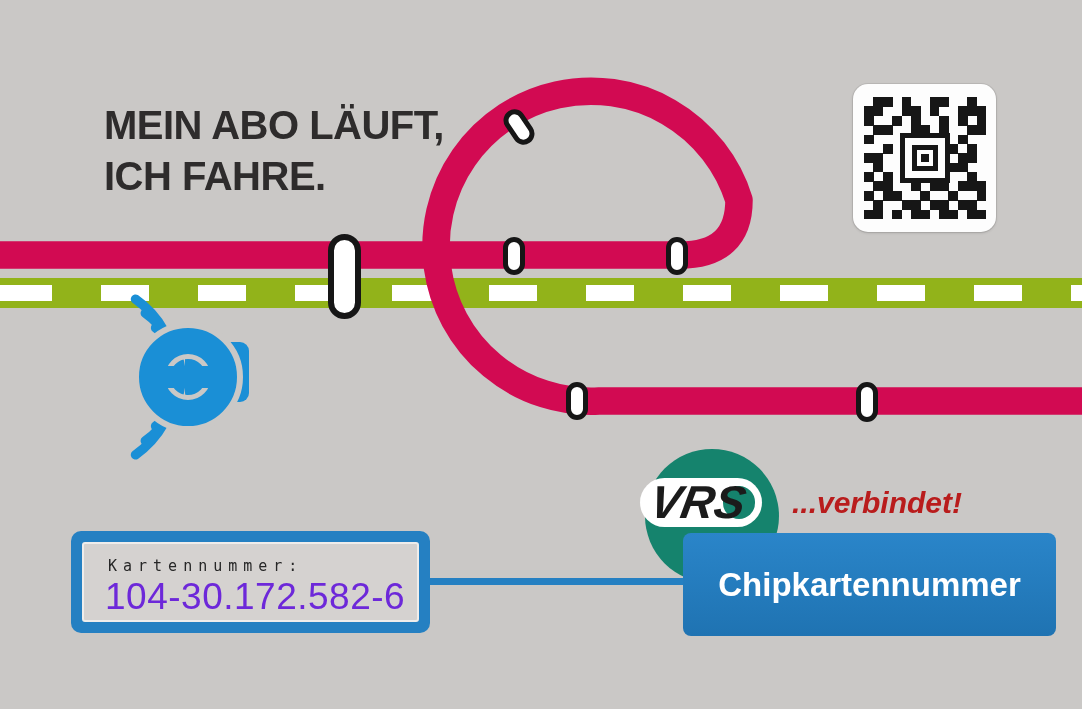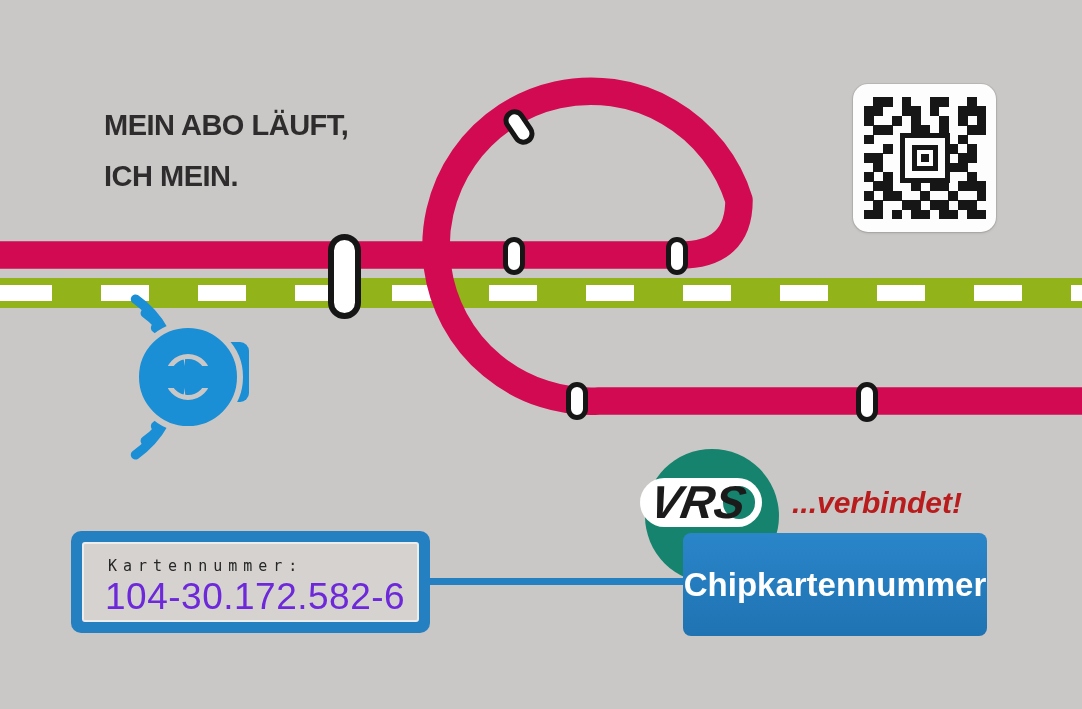--- a/index.html
+++ b/index.html
@@ -10,21 +10,21 @@
   .stage{
     position:relative; width:1082px; height:709px; overflow:hidden;
     background:var(--bg);
     font-family:"Liberation Sans", sans-serif;
   }
   .abs{position:absolute;}
 
   
   .headline{
     left:104px; top:100px;
-    font-size:29px; line-height:51px; font-weight:700;
+    font-size:40px; line-height:51px; font-weight:700;
     color:var(--ink); letter-spacing:-0.5px; white-space:nowrap;
   }
 
   
   .green-line{left:0; top:278px; width:1082px; height:30px; background:var(--green);}
   .green-line .dashes{
     position:absolute; left:0; right:0; top:7px; height:16px;
     background-image:repeating-linear-gradient(to right,#ffffff 0,#ffffff 48px,transparent 48px,transparent 97px);
     background-position:4px 0;
   }
@@ -75,21 +75,21 @@
     font-family:"DejaVu Sans Mono", monospace; font-size:15px; letter-spacing:6px;
     color:#272727; white-space:nowrap;
   }
   .card-box .value{
     position:absolute; left:21px; top:32px;
     font-size:37px; color:#6d28d9; letter-spacing:0.5px; white-space:nowrap;
   }
 
   
   .chip-box{
-    left:683px; top:533px; width:304px; height:103px;
+    left:683px; top:533px; width:373px; height:103px;
     background:linear-gradient(#2a85c9,#1f73b2); border-radius:8px;
     display:flex; align-items:center; justify-content:center;
   }
   .chip-box .label{
     color:#ffffff; font-size:33px; font-weight:700; letter-spacing:0;
     white-space:nowrap;
   }
 </style>
 </head>
 <body>
@@ -106,21 +106,21 @@
 
   <div class="pill big"></div>
   <div class="pill p2"></div>
   <div class="pill p3"></div>
   <div class="pill p4"></div>
   <div class="pill p5"></div>
   <div class="pill p6"></div>
 
   <div class="abs headline">
     <div>MEIN ABO LÄUFT,</div>
-    <div>ICH MEIN.</div>
+    <div>ICH FAHRE.</div>
   </div>
 
   <div class="abs code-panel">
     <svg id="bc-grid" width="122" height="122" viewBox="0 0 13 13" shape-rendering="crispEdges" fill="var(--code)">
       <g>
         <rect x="4.1" y="4.1" width="4.8" height="4.8" fill="none" stroke="var(--code)" stroke-width="0.62"></rect>
         <rect x="5.35" y="5.35" width="2.3" height="2.3" fill="none" stroke="var(--code)" stroke-width="0.55"></rect>
         <rect x="6.1" y="6.1" width="0.8" height="0.8"></rect>
       </g>
     <rect x="1" y="0" width="1.04" height="1.04"></rect>

